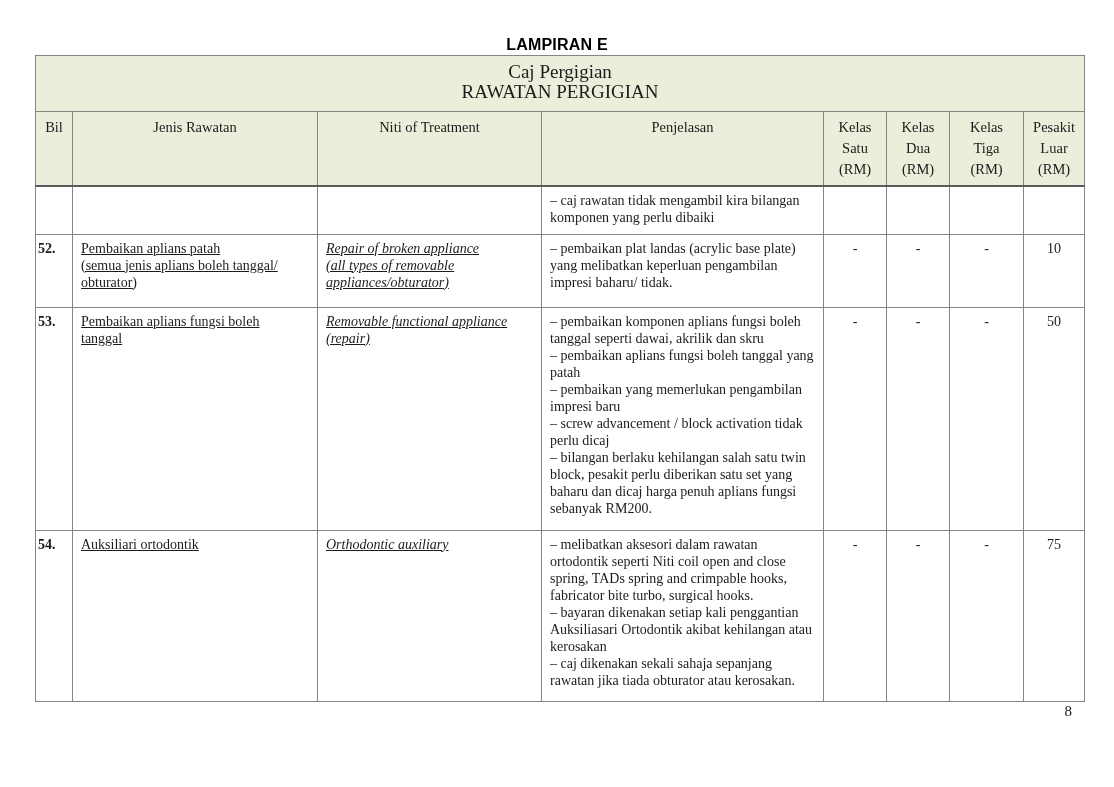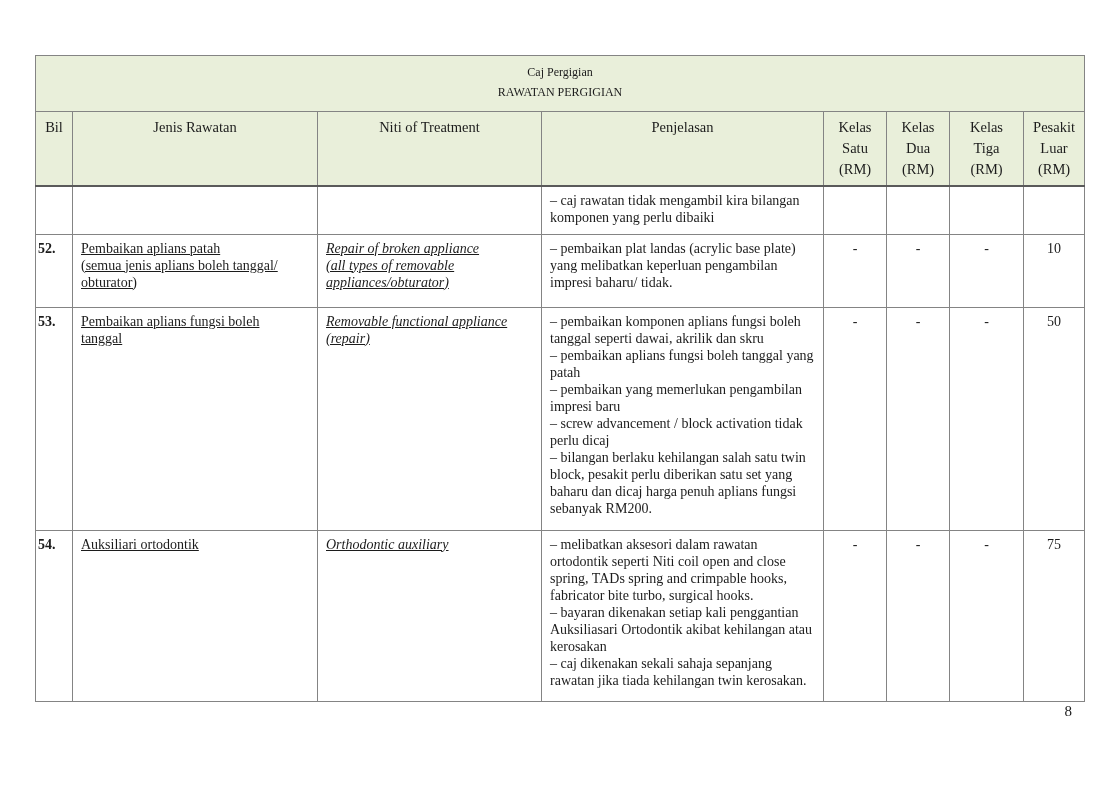--- a/index.html
+++ b/index.html
@@ -28,21 +28,21 @@
   .fees-table th,.fees-table td{
     border:1px solid #848484;
     vertical-align:top;
     box-sizing:border-box;
   }
   tr.caption-row th{
     background:#e9efda;
     height:56px;
     text-align:center;
     font-weight:normal;
-    font-size:12px;line-height:20px;
+    font-size:19px;line-height:20px;
     padding:6px 4px 2px 4px;
     vertical-align:top;
   }
   tr.header-row th{
     background:#e9efda;
     height:64px;
     font-weight:normal;
     font-size:14.5px;line-height:21px;
     text-align:center;
     vertical-align:top;
@@ -72,20 +72,21 @@
     position:absolute;top:703px;left:0;width:1072px;
     text-align:right;
     font-size:15px;color:#1c1c1c;
   }
 </style>
 </head>
 <body>
 
 <div class="page">
 
+  <div class="doc-title">LAMPIRAN E</div>
 
   <table class="fees-table">
     <colgroup>
       <col style="width:37px">
       <col style="width:245px">
       <col style="width:224px">
       <col style="width:282px">
       <col style="width:63px">
       <col style="width:63px">
       <col style="width:74px">
@@ -164,21 +165,21 @@
           <td class="val">-</td>
           <td class="val">50</td>
         </tr>
         <tr>
           <td class="bil">54.</td>
           <td class="jenis">Auksiliari ortodontik</td>
           <td class="type">Orthodontic auxiliary</td>
           <td class="penj">
             <div><span>– melibatkan aksesori  dalam rawatan ortodontik seperti </span><span class="it">Niti coil open and close spring, TADs spring and  crimpable hooks, fabricator bite turbo, surgical hooks.</span></div>
             <div><span>– bayaran dikenakan setiap kali penggantian Auksiliasari Ortodontik akibat kehilangan atau kerosakan</span></div>
-            <div><span>– caj dikenakan sekali sahaja sepanjang rawatan jika tiada kehilangan twin kerosakan.</span></div>
+            <div><span>– caj dikenakan sekali sahaja sepanjang rawatan jika tiada obturator atau kerosakan.</span></div>
           </td>
           <td class="val">-</td>
           <td class="val">-</td>
           <td class="val">-</td>
           <td class="val">75</td>
         </tr>
       </tbody>
   </table>
 
   <div class="page-number">8</div>

